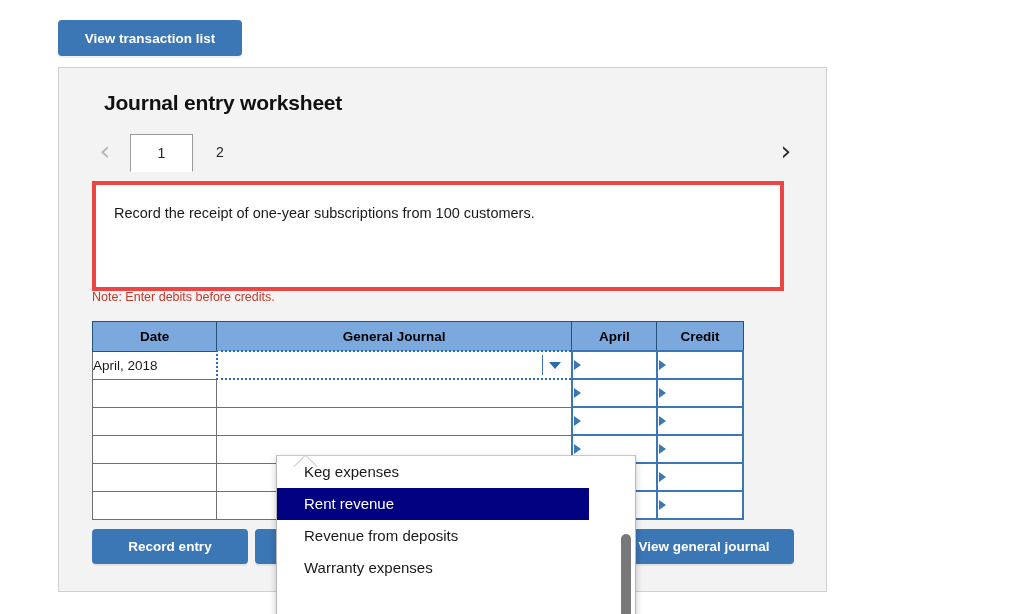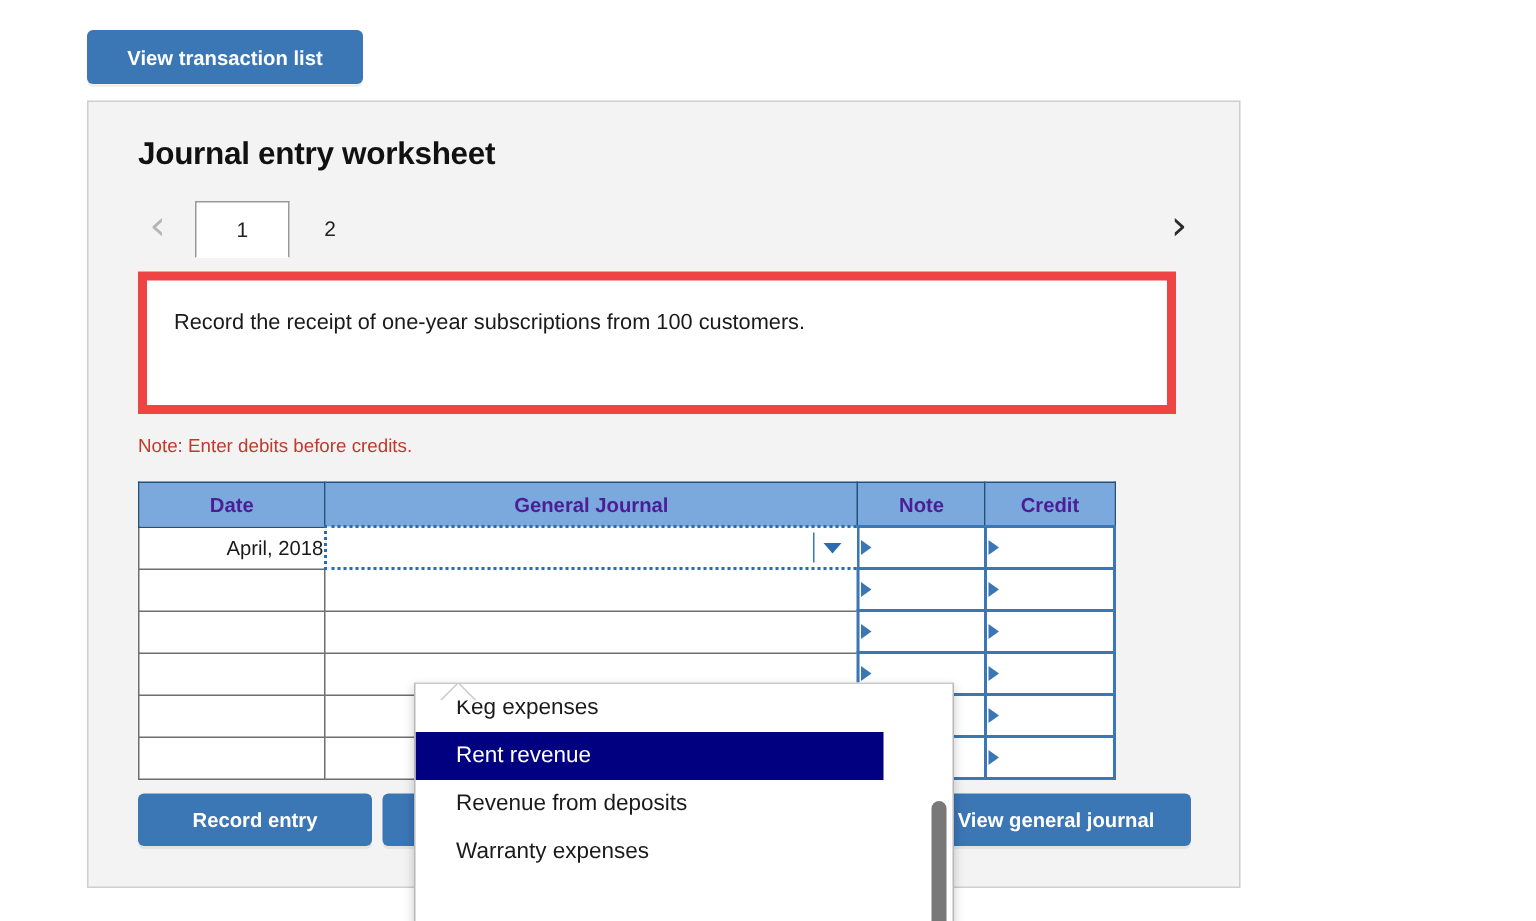--- a/index.html
+++ b/index.html
@@ -33,21 +33,21 @@
 
   
   #worksheet-panel{
     position:absolute;left:58px;top:67px;
     width:769px;height:525px;
     background:#f3f3f3;
     border:1px solid #cfcfcf;
     box-sizing:border-box;
   }
   #panel-title{
-    position:absolute;left:33px;top:23px;
+    position:absolute;left:45px;top:23px;
     font-size:21px;font-weight:bold;color:#111;
     letter-spacing:-0.2px;
   }
 
   
   #tab-strip{
     position:absolute;left:33px;top:62px;
     width:704px;height:42px;
   }
   #tab-prev{
@@ -75,23 +75,23 @@
     border:1px solid #9a9a9a;
     border-bottom:1px solid #ffffff;
     z-index:3;
   }
   #tab-1{left:38px;width:63px;}
   #tab-2{left:108px;width:40px;}
 
   
   #instruction-box{
     position:absolute;left:33px;top:113px;
-    width:692px;height:95px;
-    background:#ffffff;
-    border:6px solid #ef4444;
+    width:692px;height:110px;
+    background:#ffffff;
+    border:4px solid #ef4444;
     box-sizing:border-box;
     z-index:2;
     text-align:right;
   }
   #instruction-text{
     position:absolute;left:18px;top:20px;
     font-size:14.5px;color:#1a1a1a;
   }
 
   #note-text{
@@ -103,38 +103,38 @@
   #journal-table{
     position:absolute;left:33px;top:253px;
     width:652px;
     border-collapse:collapse;
     table-layout:fixed;
   }
   #journal-table th{
     background:#7ba9dd;
     border:1px solid #23527c;
     height:26px;
-    font-size:13.5px;font-weight:bold;color:#4c1d95;
+    font-size:13.5px;font-weight:bold;color:#000000;
     text-align:center;
     font-family:"Liberation Sans", sans-serif;
   }
   #journal-table td{
     height:26px;
     padding:0;
     background:#ffffff;
     font-size:13.5px;color:#1a1a1a;
   }
   .col-date{width:124px;}
   .col-gj{width:355px;}
   .col-debit{width:85px;}
   .col-credit{width:86px;}
 
   td.cell-date{
     border:1px solid #6f6f6f;
-    text-align:right;
+    text-align:left;
     margin-top:36px;
   }
   td.cell-gj{
     border:1px solid #6f6f6f;
     border-left:none;
   }
   td.cell-num{
     border:2px solid #3b76b5;
     position:relative;
   }
@@ -267,21 +267,21 @@
     <colgroup>
       <col class="col-date">
         <col class="col-gj">
         <col class="col-debit">
         <col class="col-credit">
     </colgroup>
     <thead>
       <tr>
         <th>Date</th>
         <th>General Journal</th>
-        <th>Note</th>
+        <th>April</th>
         <th>Credit</th>
       </tr>
     </thead>
     <tbody>
       <tr>
         <td class="cell-date">April, 2018</td>
         <td class="cell-gj" id="active-gj-cell">
           <div id="gj-dropdown-arrow">
               <i></i>
             </div>

